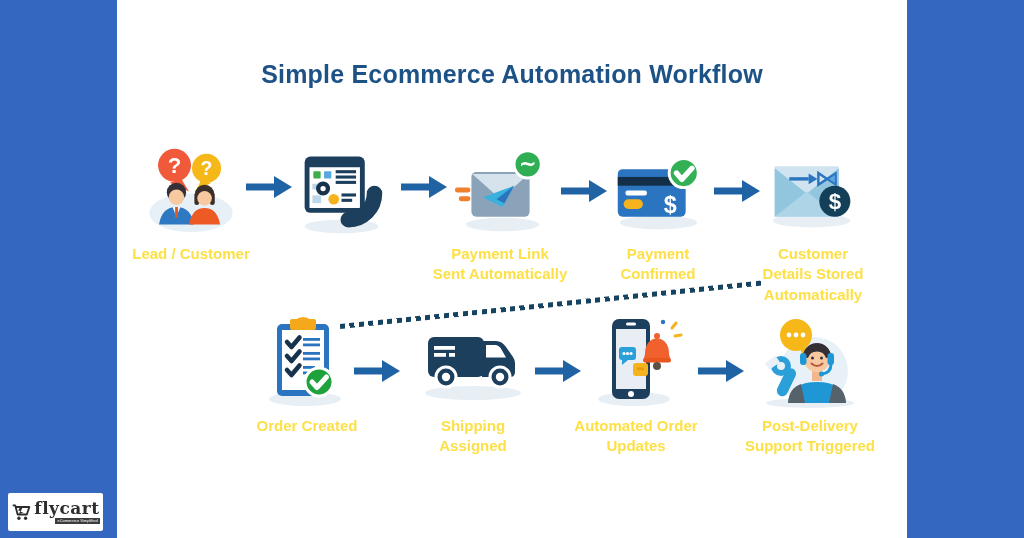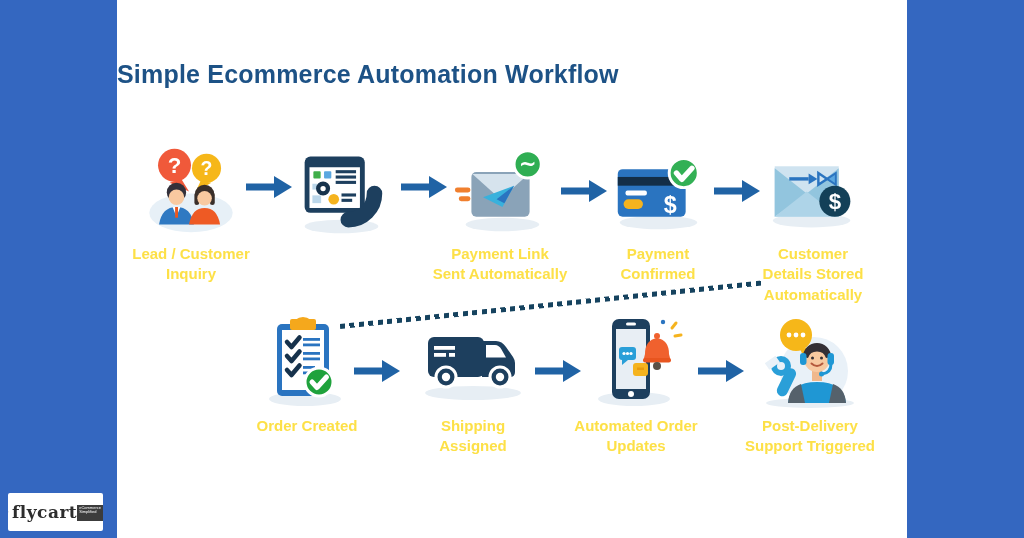--- a/index.html
+++ b/index.html
@@ -3,42 +3,42 @@
 <meta charset="utf-8">
 <style>
   html,body{margin:0;padding:0;}
   body{
     width:1024px;height:538px;position:relative;overflow:hidden;
     background:#3467c0;
     font-family:"Liberation Sans",sans-serif;
   }
   .panel{position:absolute;left:117px;top:0;width:790px;height:538px;background:#ffffff;}
   .title{
-    position:absolute;left:117px;top:60px;width:790px;text-align:left;
+    position:absolute;left:117px;top:60px;width:790px;text-align:center;
     font-size:25px;font-weight:bold;color:#1d5286;letter-spacing:.2px;
   }
   .step{position:absolute;display:flex;flex-direction:column;align-items:center;}
   .step .iconbox{height:97px;display:flex;align-items:flex-end;justify-content:center;}
   .row2 .iconbox{height:102px;}
   .label{
     margin-top:4px;text-align:center;font-size:15px;font-weight:bold;
     color:#fde047;line-height:1.35;
   }
   .row2 .label{}
   .arrow{position:absolute;width:46px;height:22px;}
   .dotted{
     position:absolute;left:340px;top:324px;width:424px;height:5px;
     background:repeating-linear-gradient(90deg,#16435f 0 5px,transparent 5px 9.5px);
     transform:rotate(-5.9deg);transform-origin:left center;
   }
   .logo{
     position:absolute;left:8px;top:493px;width:95px;height:38px;background:#ffffff;
     border-radius:2px;display:flex;align-items:center;justify-content:center;gap:3px;
   }
-  .logo-text{display:flex;flex-direction:row;line-height:1;}
+  .logo-text{display:flex;flex-direction:column;align-items:flex-end;line-height:1;}
   .brand{font-family:"DejaVu Serif",serif;font-weight:bold;font-size:17px;color:#2d2d2d;letter-spacing:.5px;}
   .tagline{font-size:4px;background:#3c3c3c;color:#ffffff;padding:1px 2px;margin-top:1px;}
   svg{display:block;}
 </style>
 </head>
 <body>
 
 <div class="panel"></div>
 
 <div class="title">Simple Ecommerce Automation Workflow</div>
@@ -60,21 +60,20 @@
       <rect x="33.6" y="66" width="3" height="11" fill="#e8561f"></rect>
       <circle cx="64" cy="53" r="10" fill="#3a2f2a"></circle>
       <rect x="53.5" y="51" width="5" height="13" rx="2.5" fill="#3a2f2a"></rect>
       <rect x="69.5" y="51" width="5" height="13" rx="2.5" fill="#3a2f2a"></rect>
       <circle cx="64" cy="57" r="7.5" fill="#f8c9a0"></circle>
       <path d="M48 84 q3 -17 16 -17 q13 0 16 17 z" fill="#ee5a24"></path>
     </svg>
   </div>
   <div class="label">
     <div>Lead / Customer</div>
-    <div>Inquiry</div>
   </div>
 </div>
 
 <div class="step row1" style="left:266px;top:143px;width:150px;">
   <div class="iconbox">
     <svg width="97" height="97" viewBox="0 0 100 100">
       <ellipse cx="50" cy="86" rx="38" ry="7" fill="#e7eef4"></ellipse>
       <rect x="12" y="14" width="62" height="58" rx="6" fill="#1d3f5e"></rect>
       <rect x="17" y="25" width="52" height="42" fill="#ffffff"></rect>
       <rect x="21" y="29" width="7.5" height="7.5" rx="1" fill="#3fae49"></rect>

